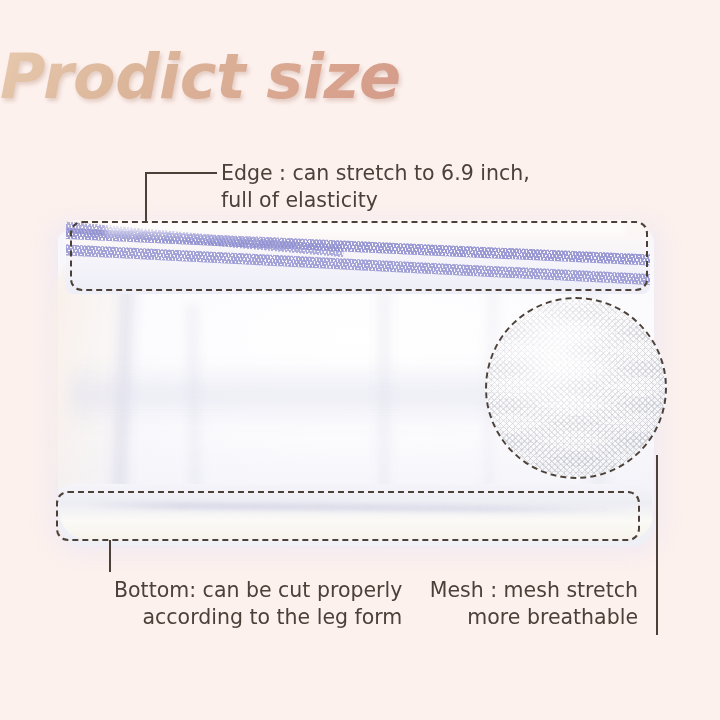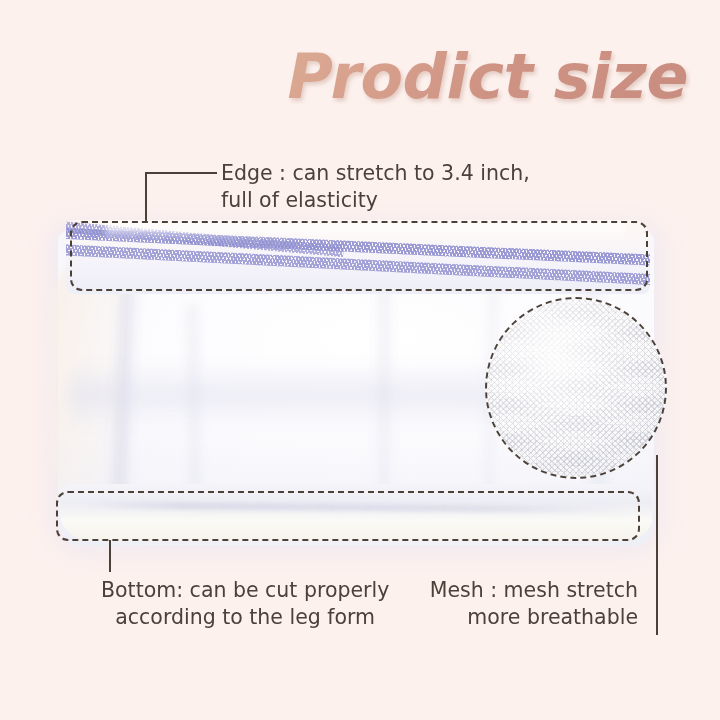--- a/index.html
+++ b/index.html
@@ -8,21 +8,21 @@
     width:720px;height:720px;
     background:#fdf1ee;
     font-family:"Liberation Sans", sans-serif;
     overflow:hidden;
   }
   #stage{position:relative;width:720px;height:720px;overflow:hidden;background:#fdf1ee;}
 
   
   #title{
     position:absolute;left:0;top:46px;width:688px;
-    text-align:right;
+    text-align:left;
     font-family:"DejaVu Sans", sans-serif;
     font-style:italic;
     font-weight:bold;
     font-size:62px;
     letter-spacing:-0.5px;
     line-height:1;
     background:linear-gradient(128deg,#e7c9ad 0%,#dbb59a 22%,#d9a48f 48%,#cf9384 70%,#c98d80 100%);
     -webkit-background-clip:text;
     background-clip:text;
     color:transparent;
@@ -150,21 +150,21 @@
   .callout{
     position:absolute;
     color:#4c4139;
     font-family:"DejaVu Sans", sans-serif;
     font-size:20.5px;
     line-height:27px;
     white-space:pre-line;
     user-select:none;
   }
   #callout-edge{left:221px;top:160px;text-align:left;}
-  #callout-bottom{left:101px;top:577px;text-align:center;}
+  #callout-bottom{left:114px;top:577px;text-align:right;}
   #callout-mesh{left:418px;top:577px;width:220px;text-align:right;}
 </style>
 </head>
 <body>
 
 <div id="stage">
 
   <div id="title">Prodict size</div>
 
   <div id="product">
@@ -195,21 +195,21 @@
   </div>
 
   <div class="dashbox" id="box-edge"></div>
   <div class="dashbox" id="box-bottom"></div>
 
   <div class="leader" id="leader-edge-h"></div>
   <div class="leader" id="leader-edge-v"></div>
   <div class="leader" id="leader-bottom-v"></div>
   <div class="leader" id="leader-mesh-v"></div>
 
-  <div class="callout" id="callout-edge">Edge : can stretch to 3.4 inch,
+  <div class="callout" id="callout-edge">Edge : can stretch to 6.9 inch,
 full of elasticity</div>
 
   <div class="callout" id="callout-bottom">Bottom: can be cut properly
 according to the leg form</div>
 
   <div class="callout" id="callout-mesh">Mesh : mesh stretch
 more breathable</div>
 
 </div>
 

